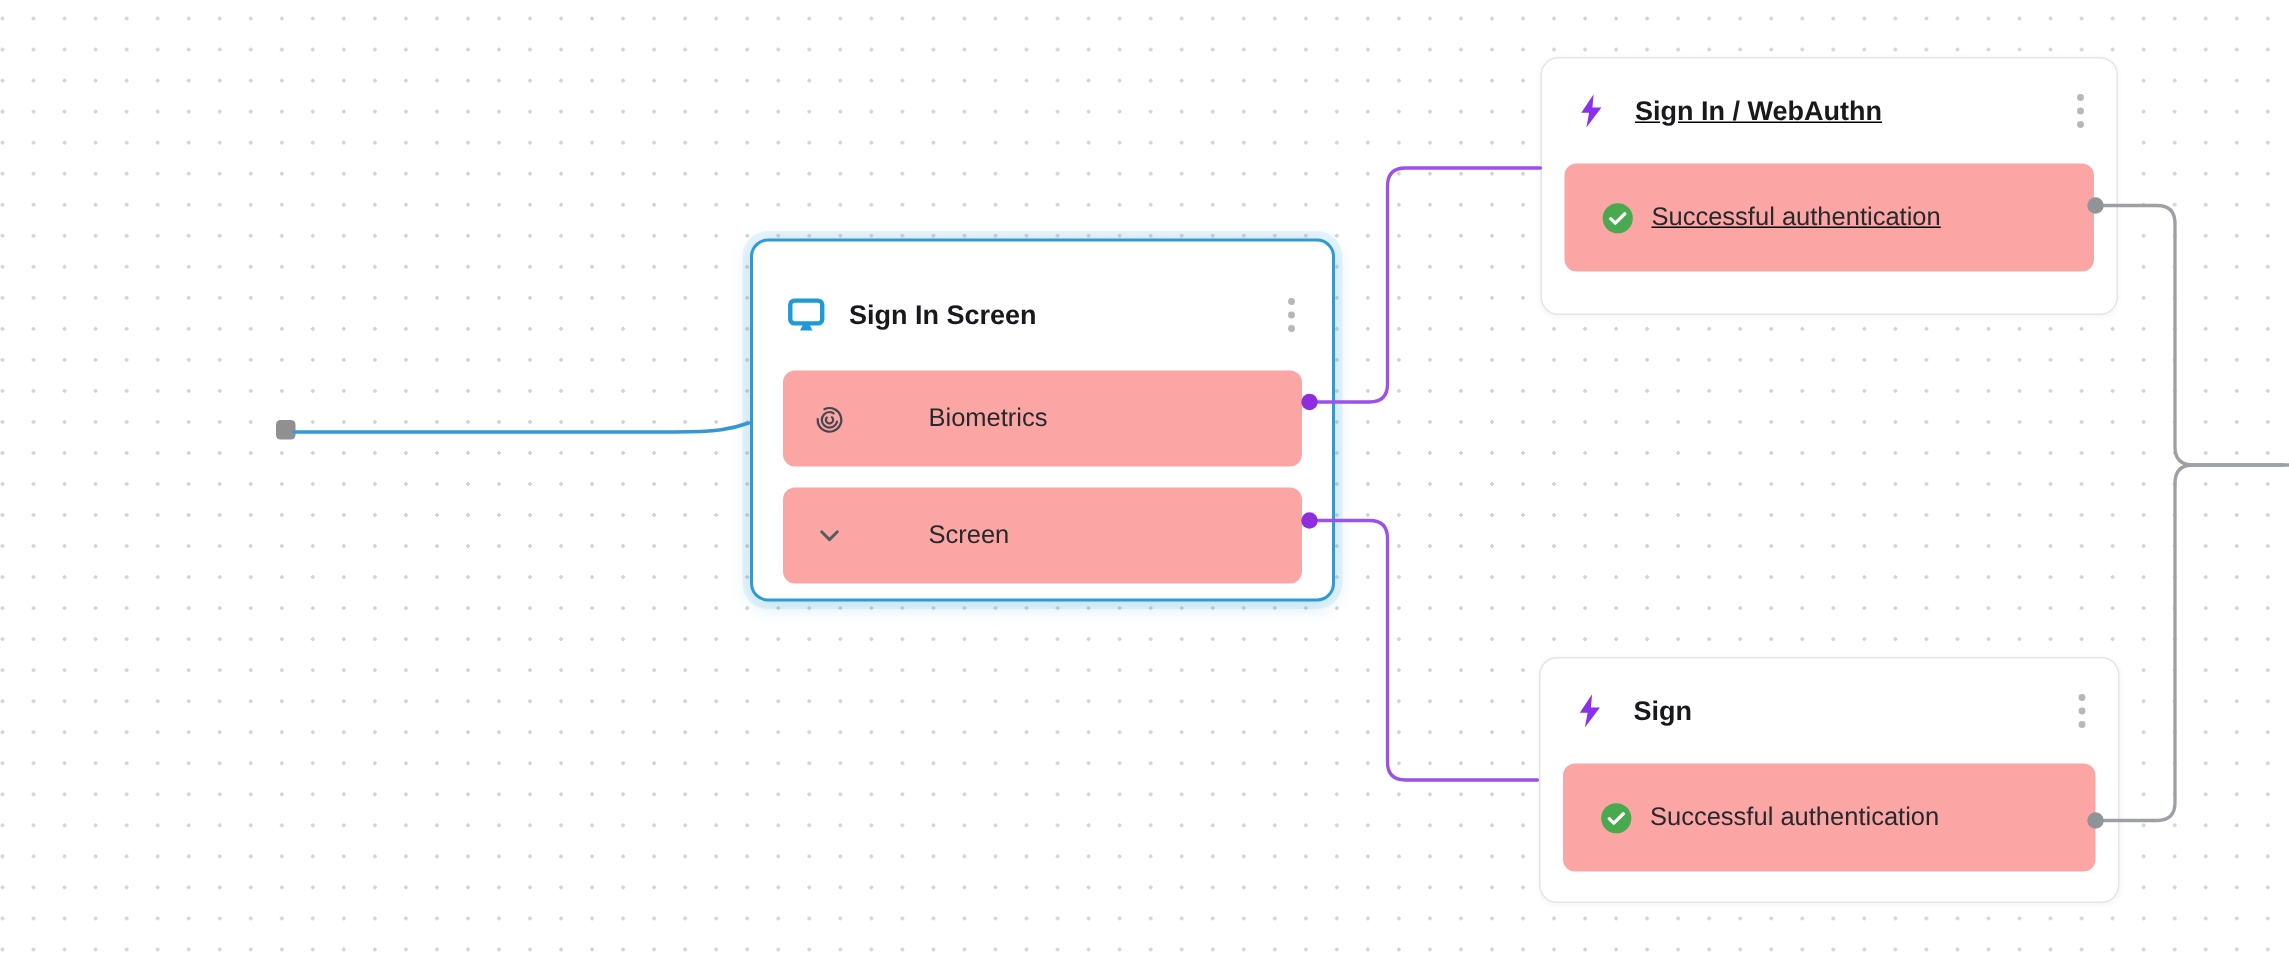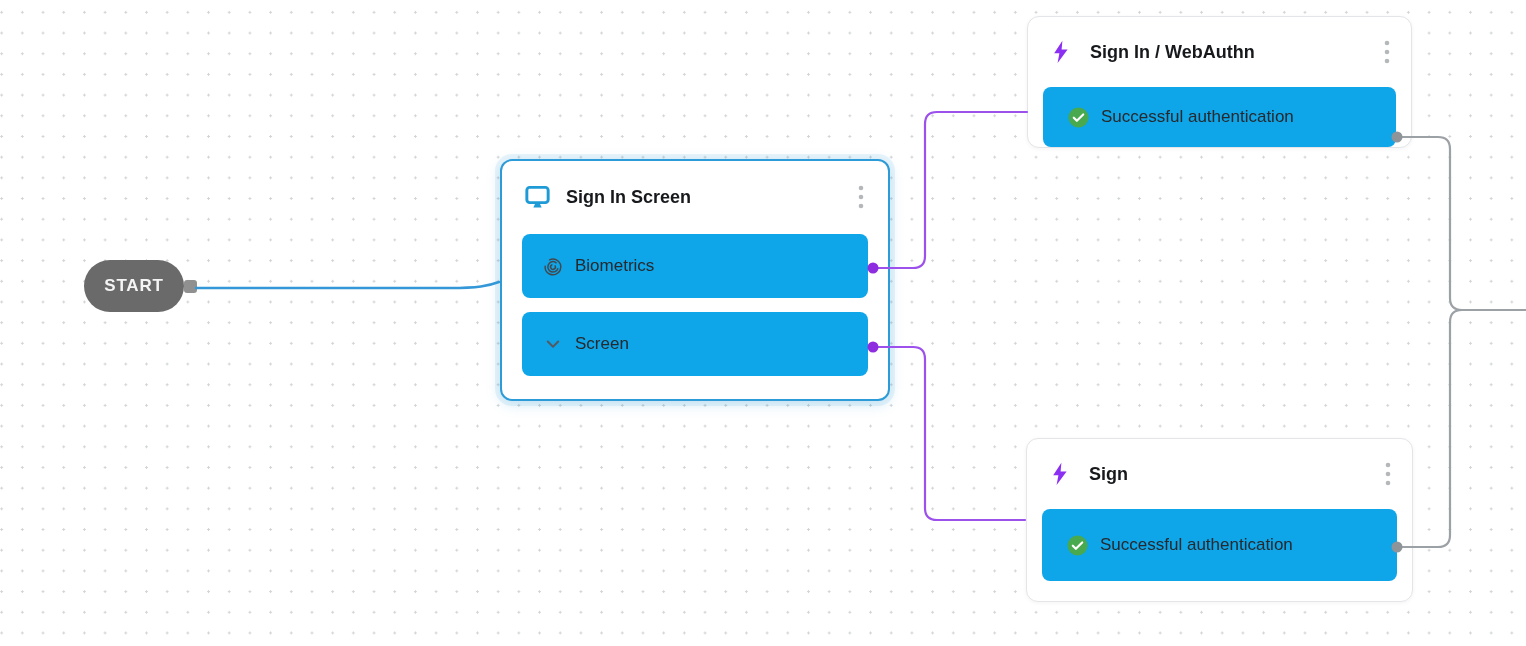--- a/index.html
+++ b/index.html
@@ -34,58 +34,55 @@
   .node.selected {
     border:2px solid #2d9bd8;
     box-shadow:0 0 0 5px rgba(45,155,216,0.10), 0 3px 14px rgba(45,155,216,0.22);
   }
   .node-header { display:flex; align-items:center; }
   .node-title {
     font-size:18px; font-weight:700; color:#17191c; white-space:nowrap;
   }
   .kebab { margin-left:auto; display:flex; align-items:center; cursor:pointer; padding:2px; }
   .node-row {
-    background:#0ea5e9; border-radius:8px;
+    background:#fca5a5; border-radius:8px;
     display:flex; align-items:center; cursor:pointer;
   }
   .row-label { font-size:17px; color:#26292c; white-space:nowrap; }
   .icon-box { display:flex; align-items:center; justify-content:center; }
 
   
   #node-signin { left:500px; top:159px; width:390px; height:242px; padding:22px 20px 0 20px; }
-  #node-signin .node-header { height:28px; margin-bottom:23px; padding:0 2px; }
+  #node-signin .node-header { height:28px; margin-bottom:23px; padding:0 2px;margin-top:13px; }
   #node-signin .node-title { margin-left:15px; }
-  #node-signin .node-row { height:64px; padding:0 16px 0 20px; }
+  #node-signin .node-row { height:64px; padding:0 16px 0 20px;gap:44px; }
   #node-signin .node-row + .node-row { margin-top:14px; }
   #node-signin .row-label { margin-left:11px; }
 
   
   .action-node { padding:22px 15px 0 15px; }
   .action-node .node-header { height:26px; margin-bottom:22px; padding:0 4px 0 8px; }
   .action-node .node-title { margin-left:19px; }
   .action-node .node-row { height:72px; padding:0 16px 0 24px; }
   .action-node .row-label { margin-left:11px; }
-  #node-webauthn { left:1027px; top:16px;  width:385px; height:132px; }
+  #node-webauthn { left:1027px; top:38px;  width:385px; height:172px;text-decoration:underline; }
   #node-oauth    { left:1026px; top:438px; width:387px; height:164px; }
 
   
   svg.edges {
     position:absolute; left:0; top:0; width:1526px; height:646px;
     z-index:4; pointer-events:none;
   }
   svg.edges [data-interactable="true"] { pointer-events:auto; cursor:pointer; }
 </style>
 </head>
 <body>
 
 <div class="canvas" data-interactable="true">
 
-  <div class="start-pill" data-interactable="true">
-    <span data-interactable="false">START</span>
-  </div>
 
   <div class="node selected" id="node-signin" data-interactable="true">
     <div class="node-header" data-interactable="false">
       <span class="icon-box" data-interactable="false">
         <svg width="27" height="25" viewBox="0 0 24 23" fill="none">
           <rect x="2.2" y="2.2" width="19.6" height="14" rx="2.6" stroke="#1e9ad6" stroke-width="2.7"></rect>
           <path d="M8.2 20.6 L15.8 20.6 L14.1 17 H9.9 Z" fill="#1e9ad6"></path>
         </svg>
       </span>
       <span class="node-title" data-interactable="false">Sign In Screen</span>

